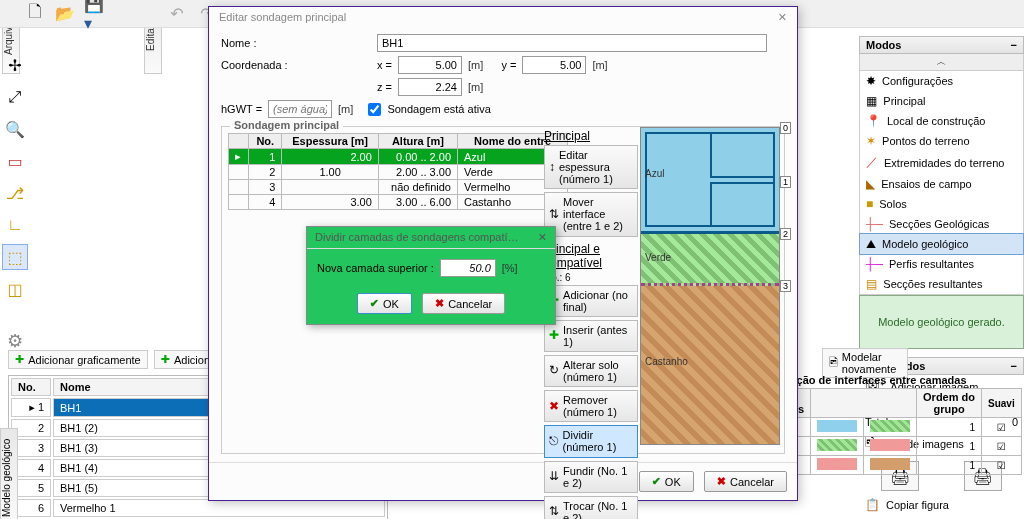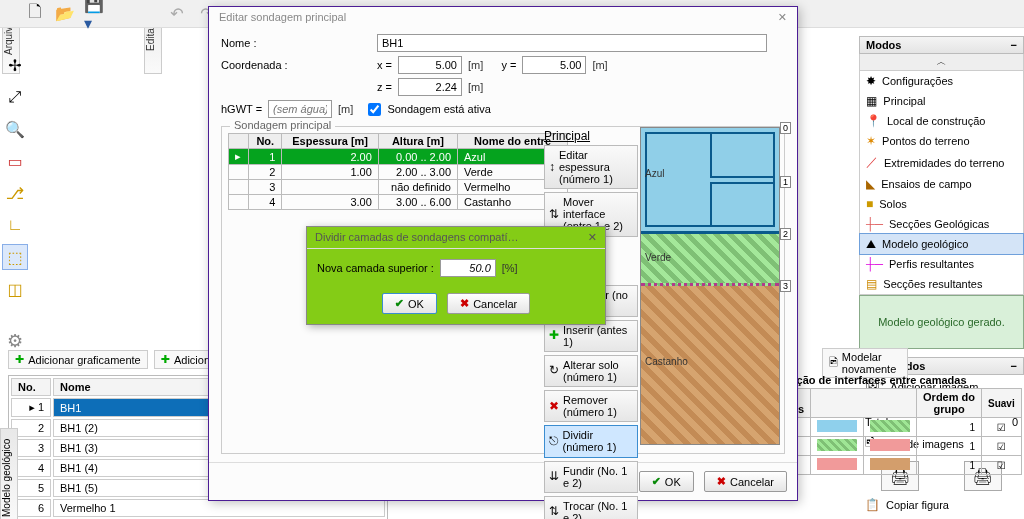--- a/index.html
+++ b/index.html
@@ -52,21 +52,21 @@
 
 .dialog { position:absolute; left:208px; top:6px; width:590px; background:#fcfcfc; border:1px solid #4c1d95; box-shadow: 2px 2px 10px rgba(0,0,0,.25); }
 .dlgtitle { padding:4px 10px; color:#888; display:flex; justify-content:space-between; }
 .dlgbody { padding: 4px 12px 8px 12px; }
 .formrow { display:flex; align-items:center; gap:6px; padding:2px 0; }
 .formrow .lbl { width: 150px; }
 .formrow input[type=text] { border:1px solid #999; padding:2px 4px; text-align:right; width:64px; background:#fff;}
 .formrow input.name { width:390px; text-align:left;}
 .unit { color:#333; }
 .fieldset { border:1px solid #ccc; margin-top:6px; padding:6px; position:relative; }
-.fieldset > .legend { position:absolute; top:-8px; left:8px; background:#fcfcfc; padding:0 4px; color:#666; }
+.fieldset > .legend { position:absolute; top:-8px; left:8px; background:#fcfcfc; padding:0 4px; color:#666;font-weight:bold; }
 .layertbl { border-collapse:collapse; width: 340px; }
 .layertbl th, .layertbl td { border:1px solid #bbb; padding:1px 6px; font-size:11px; white-space:nowrap;}
 .layertbl th { background:#eee; }
 .layertbl tr.selrow td { background:#05a31e; color:#fff; }
 
 .sidecol { position:absolute; right:0; top:0; width:94px; }
 .sidehdr { font-size:12px; text-decoration:underline; padding:2px 0;}
 .sidebtn { border:1px solid #bbb; background:linear-gradient(#fafafa,#e6e6e6); padding:3px 4px; margin-bottom:3px; cursor:pointer; font-size:10px; display:flex; align-items:center; gap:4px; line-height:1.1; }
 .sidebtn.sel { border-color:#3b8dd0; background:#cfe7ff; }
 .smallnote { font-size:10px; padding:0 0 2px 0;}
@@ -77,21 +77,21 @@
 .lbltag { position:absolute; left:4px; font-size:10px; color:#333;}
 .depthlbl { position:absolute; right:-12px; font-size:9px; background:#fff; padding:0 2px; border:1px solid #888;}
 
 
 .dlgbtns { display:flex; justify-content:flex-end; gap:10px; padding:8px 10px; border-top:1px solid #ddd;}
 .btn { border:1px solid #999; background:linear-gradient(#fff,#e5e5e5); padding:3px 12px; cursor:pointer; display:flex; gap:4px; align-items:center; border-radius:2px;}
 .btn .chk { color:#0a8a0a; font-weight:bold; }
 .btn .x { color:#c00; font-weight:bold; }
 
 
-.minidlg { position:absolute; left:306px; top:226px; width:300px; background:#84cc16; border:1px solid #888; box-shadow: 2px 2px 8px rgba(0,0,0,.3); z-index:5;}
+.minidlg { position:absolute; left:306px; top:226px; width:250px; background:#22c55e; border:1px solid #888; box-shadow: 2px 2px 8px rgba(0,0,0,.3); z-index:5;}
 .minidlg .mdtitle { padding:4px 8px; display:flex; justify-content:space-between; color:#555; border-bottom:1px solid #ddd;}
 .minidlg .mdbody { padding:8px 10px; }
 .minidlg .mdbtns { display:flex; justify-content:center; gap:10px; padding:6px 0 10px 0;}
 .ico { font-size:12px; }
 </style>
 </head>
 <body>
 
 <div class="vtab arquivo">Arquivo</div>
 <div class="vtab editar">Editar</div>
@@ -339,21 +339,21 @@
         <tr class="selrow">
               <td>▸</td>
               <td style="text-align:right">1</td>
               <td style="text-align:right">2.00</td>
               <td style="text-align:right">0.00 .. 2.00</td>
               <td>Azul</td>
             </tr>
         <tr>
               <td></td>
               <td style="text-align:right">2</td>
-              <td style="text-align:right">1.00</td>
+              <td style="text-align:center">1.00</td>
               <td style="text-align:right">2.00 .. 3.00</td>
               <td>Verde</td>
             </tr>
         <tr>
               <td></td>
               <td style="text-align:right">3</td>
               <td style="text-align:right"></td>
               <td style="text-align:right">não definido</td>
               <td>Vermelho</td>
             </tr>

